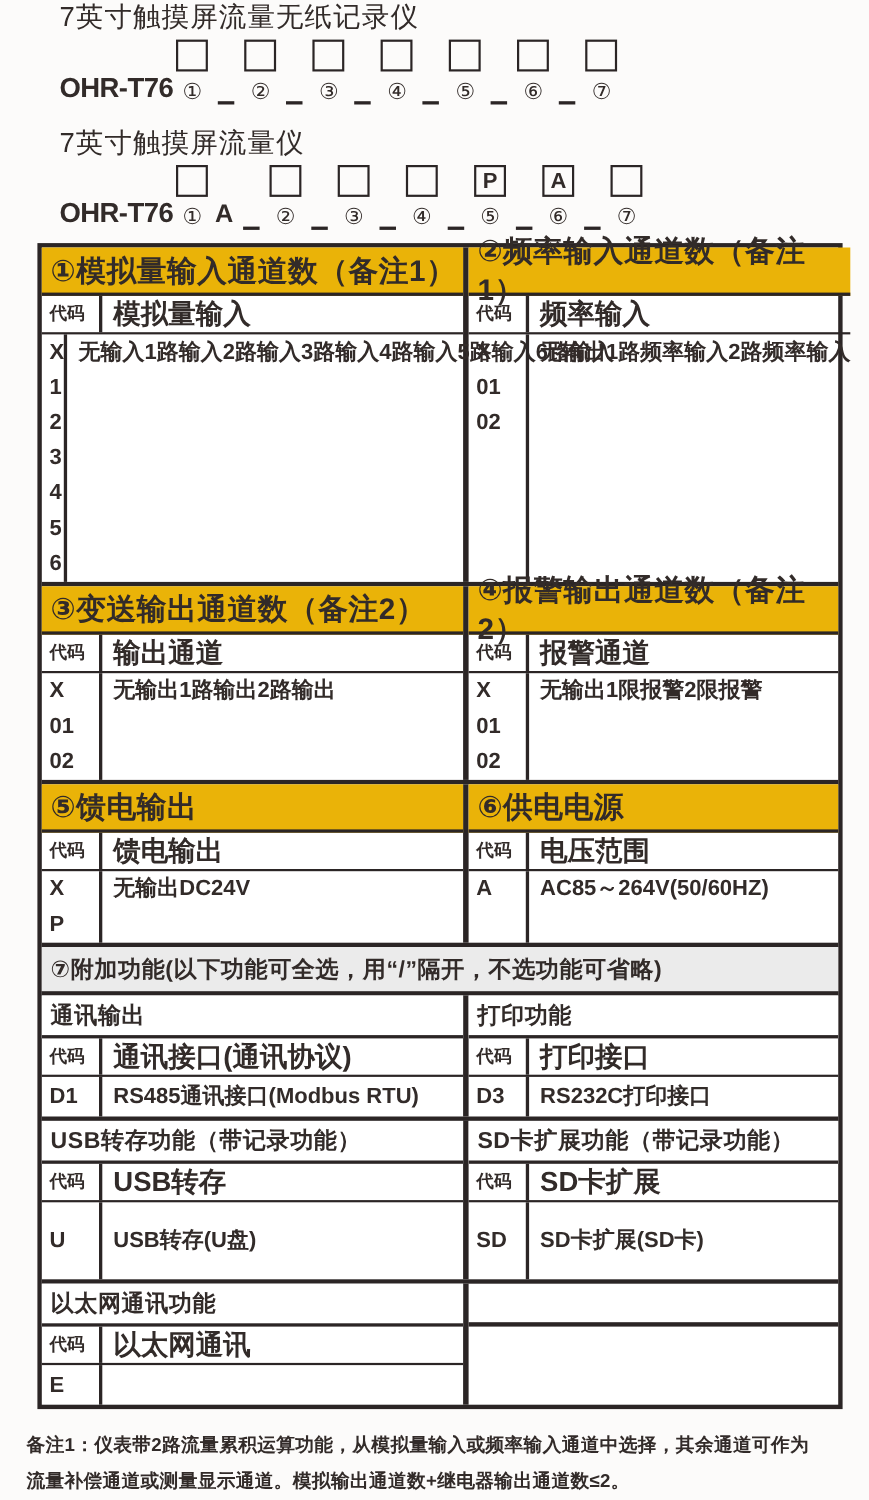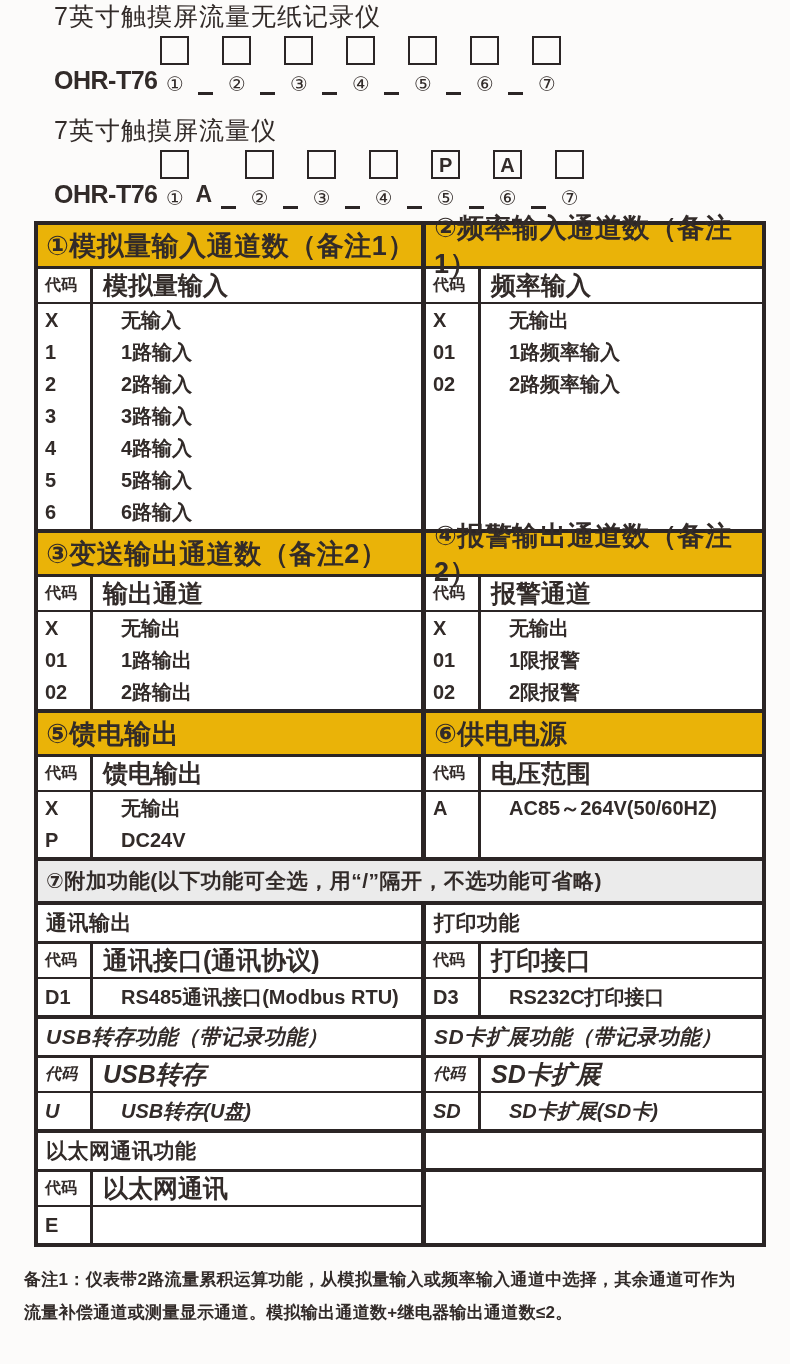--- a/index.html
+++ b/index.html
@@ -30,21 +30,21 @@
   .spec-table{
     width:732px;margin:12px 0 0 34px;border:4px solid #2b2525;background:#ffffff;
   }
   .band{display:flex;width:100%;border-bottom:4px solid #2b2525;}
   .band:last-child{border-bottom:0;}
   .band0{height:308px;}
   .band1{height:180px;}
   .band2{height:148px;}
   .band3{height:44px;}
   .band4{height:114px;}
-  .band5{height:114px;font-style:italic;}
+  .band5{height:148px;}
   .band6{height:110px;}
   .half{display:flex;flex-direction:column;height:100%;}
   .half.left{width:388px;border-right:5px solid #2b2525;}
   .half.right{flex:1;}
 
   .sec-header{
     height:44px;background:#eab308;border-bottom:3px solid #2b2525;
     display:flex;align-items:center;padding-left:8px;
     font-size:27px;font-weight:700;letter-spacing:.5px;
   }
@@ -58,21 +58,21 @@
     font-size:21px;font-weight:700;letter-spacing:.5px;
   }
   .col-header{display:flex;height:35px;border-bottom:2.5px solid #2b2525;flex:0 0 auto;}
   .code-hd{
     width:55px;border-right:3px solid #2b2525;display:flex;align-items:center;
     padding-left:7px;font-size:16px;font-weight:700;
   }
   .desc-hd{flex:1;display:flex;align-items:center;padding-left:10px;font-size:25px;font-weight:700;}
   .data{display:flex;flex:1;min-height:0;}
   .codecol{width:55px;border-right:3px solid #2b2525;display:flex;flex-direction:column;padding-left:7px;}
-  .desccol{flex:1;display:flex;flex-direction:column;padding-left:28px;}
+  .desccol{flex:1;display:flex;flex-direction:row;padding-left:10px;}
   .cell-line{height:32px;line-height:32px;font-size:20px;font-weight:700;white-space:nowrap;}
   .band4 .cell-line,.band5 .cell-line,.band6 .cell-line{height:auto;flex:1;display:flex;align-items:center;line-height:1;}
   .empty-top{height:39px;border-bottom:4px solid #2b2525;}
   .empty-rest{flex:1;}
 
   
   .footnote{margin:16px 30px 0 24px;font-size:17px;font-weight:700;line-height:33px;letter-spacing:.3px;}
 </style>
 </head>
 <body>

